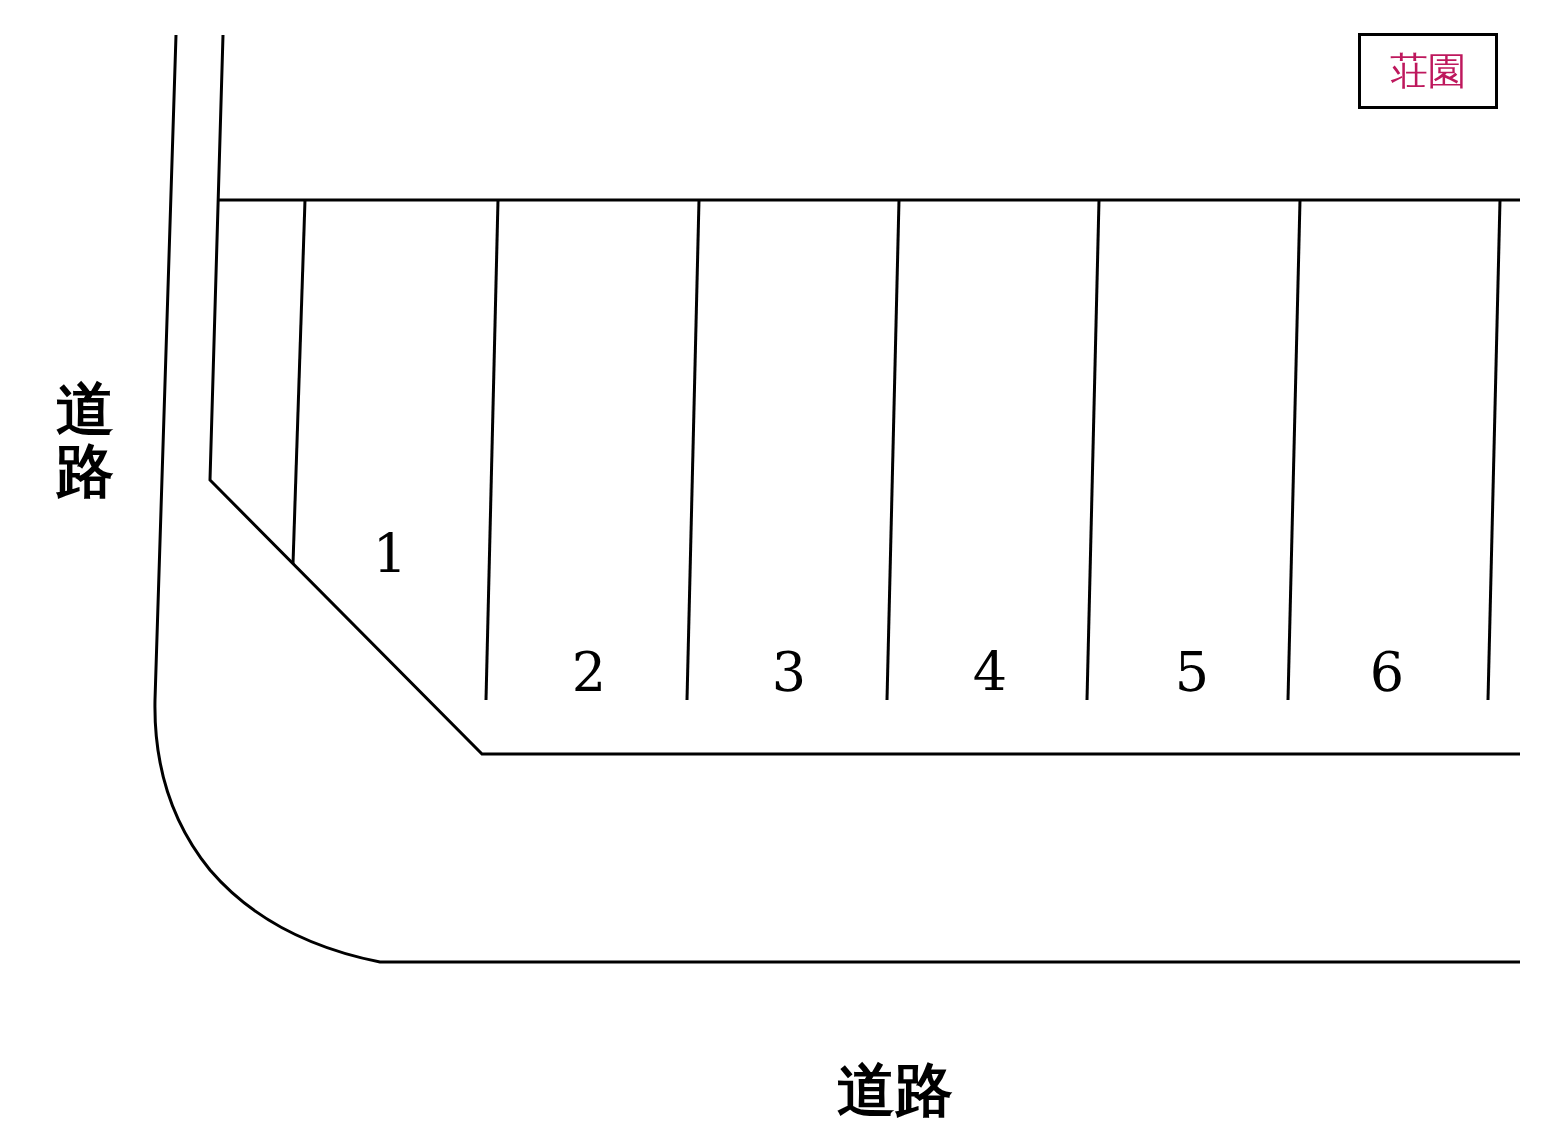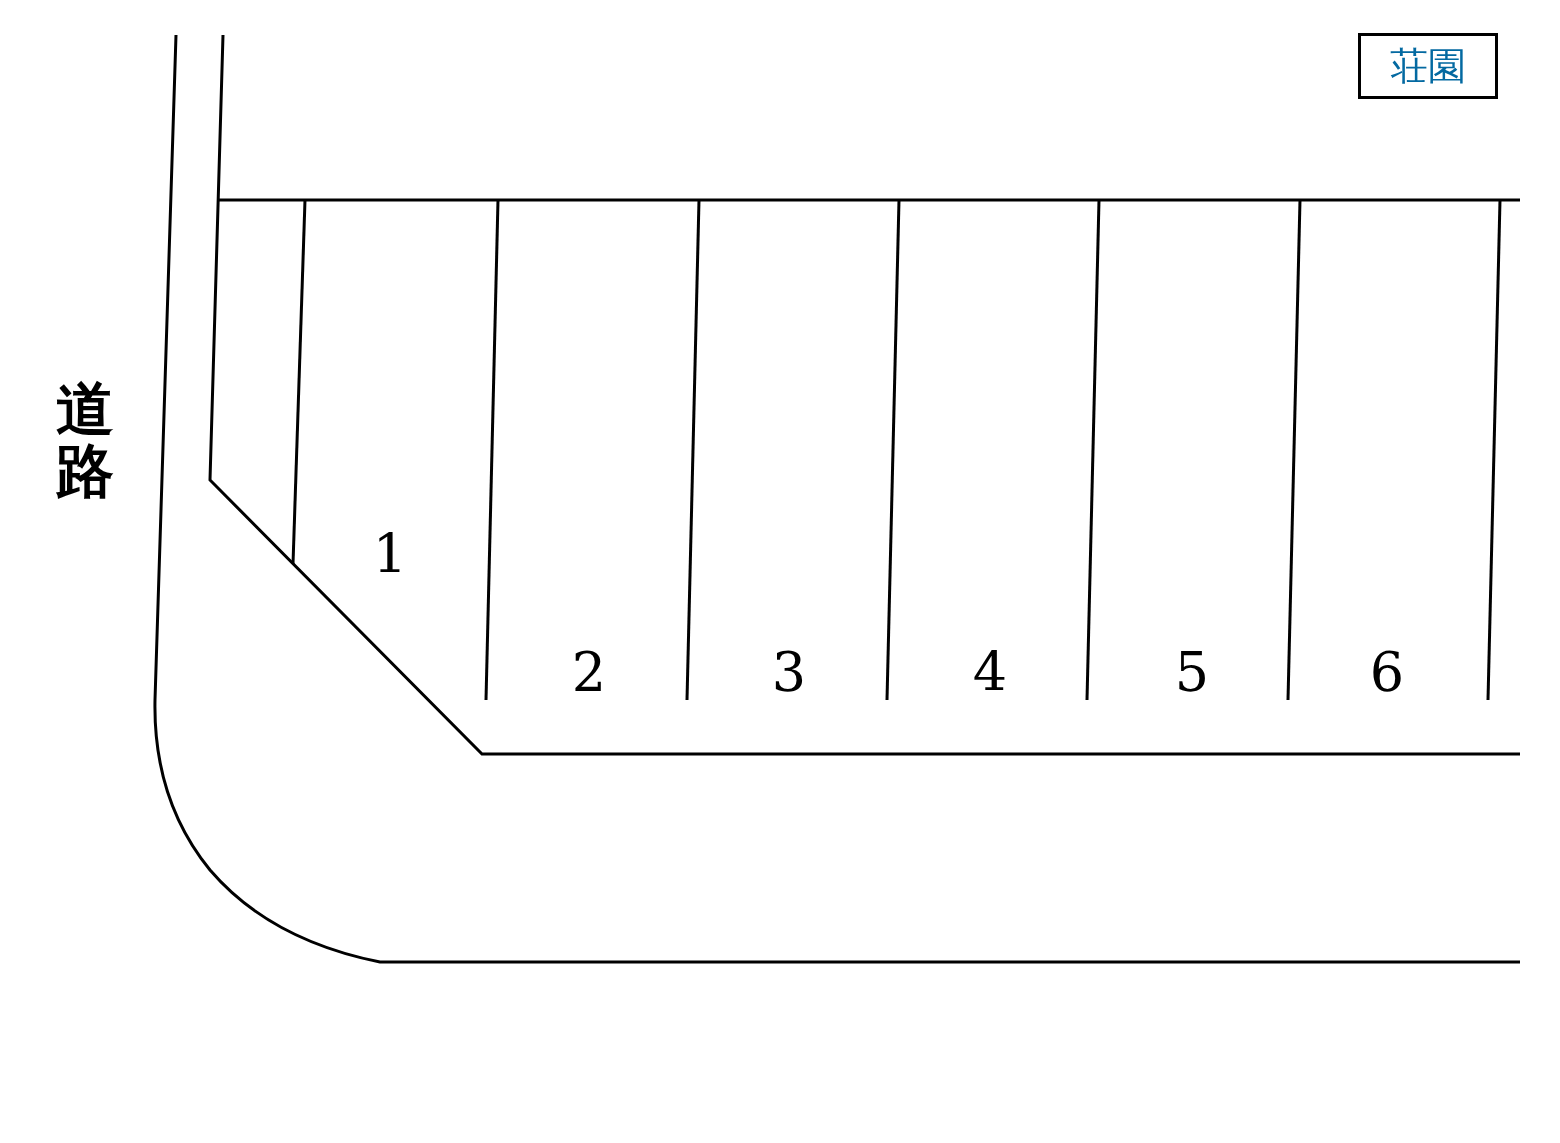--- a/index.html
+++ b/index.html
@@ -1,22 +1,22 @@
 <!DOCTYPE html>
 <html><head>
 <meta charset="utf-8">
 <style>
   html, body { margin: 0; padding: 0; background: #ffffff; }
   .canvas { position: relative; width: 1560px; height: 1143px; background: #ffffff; overflow: hidden; }
   svg.lines { position: absolute; left: 0; top: 0; }
   .label-box {
-    position: absolute; left: 1358px; top: 33px; width: 140px; height: 66px;
+    position: absolute; left: 1358px; top: 33px; width: 140px; height: 76px;
     border: 3px solid #000; box-sizing: border-box;
     display: flex; align-items: center; justify-content: center;
-    font-family: "DejaVu Sans", sans-serif; font-size: 38px; color: #0369a1;
+    font-family: "DejaVu Sans", sans-serif; font-size: 38px; color: #be185d;
   }
   .road-v {
     position: absolute; left: 50px; top: 378px; width: 70px;
     font-family: "DejaVu Sans", sans-serif; font-weight: bold; font-size: 58px; line-height: 62px;
     color: #000; text-align: center;
   }
   .road-h {
     position: absolute; left: 830px; top: 1052px; width: 130px; text-align: center;
     font-family: "DejaVu Sans", sans-serif; font-weight: bold; font-size: 58px; color: #000;
   }
@@ -48,20 +48,21 @@
     </g>
   </svg>
 
   <div class="label-box">荘園</div>
 
   <div class="road-v">
     <div>道</div>
     <div>路</div>
   </div>
 
+  <div class="road-h">道路</div>
 
   <div class="spot-num" style="left:360px; top:528px;">1</div>
   <div class="spot-num" style="left:559px; top:646px;">2</div>
   <div class="spot-num" style="left:759px; top:646px;">3</div>
   <div class="spot-num" style="left:960px; top:646px;">4</div>
   <div class="spot-num" style="left:1162px; top:646px;">5</div>
   <div class="spot-num" style="left:1357px; top:646px;">6</div>
 </div>
 
 </body></html>

